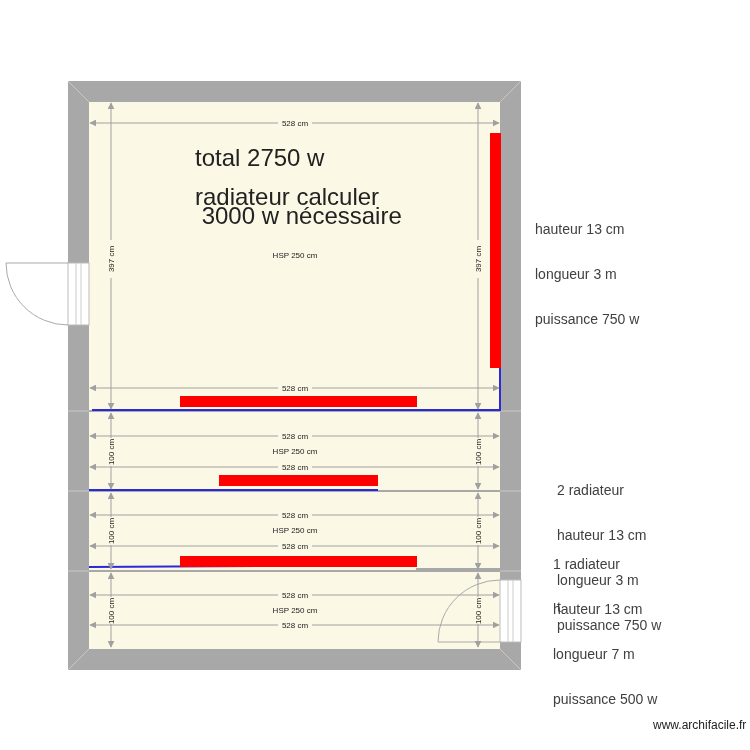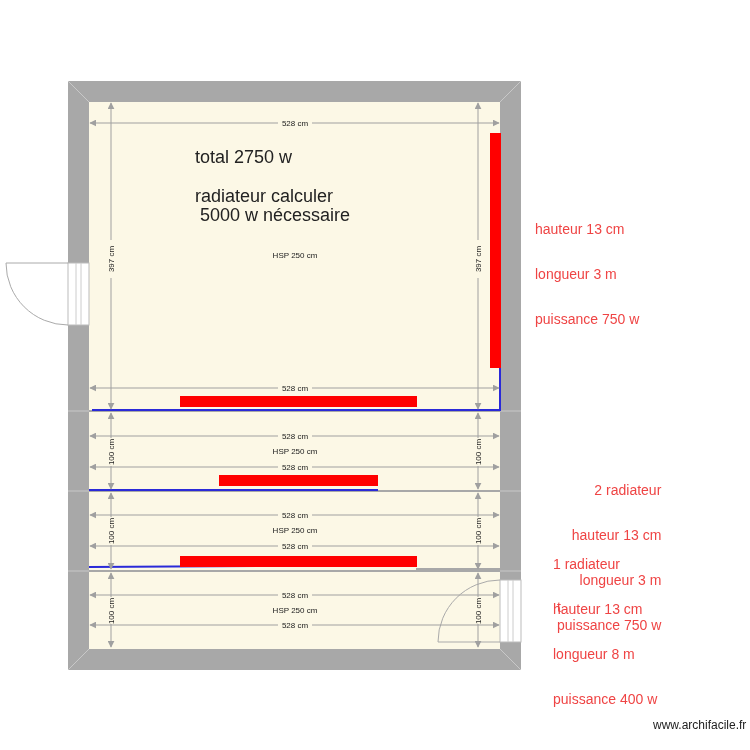--- a/index.html
+++ b/index.html
@@ -1,20 +1,20 @@
 <!DOCTYPE html>
 <html><head>
 <meta charset="utf-8">
 <style>
   html, body { margin:0; padding:0; background:#fff; }
   body { width:750px; height:750px; position:relative; overflow:hidden; font-family:"Liberation Sans", sans-serif; }
   .abs { position:absolute; }
   svg text { font-family:"Liberation Sans", sans-serif; }
-  .note { position:absolute; font-size:14px; line-height:15px; color:#ef4444; white-space:pre; }
-  .big { position:absolute; font-size:18px; line-height:19px; color:#222; white-space:pre; }
+  .note { position:absolute; font-size:14px; line-height:15px; color:#404040; white-space:pre; }
+  .big { position:absolute; font-size:24px; line-height:19px; color:#222; white-space:pre; }
   .wm { position:absolute; font-size:12px; color:#222; }
 </style>
 </head>
 <body>
 
 <svg class="abs" style="left:0;top:0" width="750" height="750" viewBox="0 0 750 750">
   <defs>
     <marker id="arr" viewBox="0 0 10 10" refX="9" refY="5" markerWidth="7" markerHeight="7" orient="auto-start-reverse">
       <path d="M0,0 L10,5 L0,10 z" fill="#a0a0a0"></path>
     </marker>
@@ -134,37 +134,37 @@
     <text x="295" y="598">528 cm</text>
     <text x="295" y="613">HSP 250 cm</text>
     <text x="295" y="628">528 cm</text>
     <text transform="translate(114,611) rotate(-90)">100 cm</text>
     <text transform="translate(481,611) rotate(-90)">100 cm</text>
   </g>
 </svg>
 
 <div class="big" style="left:195px;top:148px;">total 2750 w</div>
 <div class="big" style="left:195px;top:187px;">radiateur calculer</div>
-<div class="big" style="left:195px;top:206px;"> 5000 w nécessaire</div>
+<div class="big" style="left:195px;top:206px;"> 3000 w nécessaire</div>
 
 <div class="note" style="left:535px;top:192px;">
   <div>hauteur 13 cm</div>
   <div>longueur 3 m</div>
   <div>puissance 750 w</div>
 </div>
 
-<div class="note" style="left:557px;top:453px;text-align:right;">
+<div class="note" style="left:557px;top:453px;">
   <div>2 radiateur</div>
   <div>hauteur 13 cm</div>
   <div>longueur 3 m</div>
   <div>puissance 750 w</div>
 </div>
 
 <div class="note" style="left:553px;top:527px;">
   <div>1 radiateur</div>
   <div>hauteur 13 cm</div>
-  <div>longueur 8 m</div>
-  <div>puissance 400 w</div>
+  <div>longueur 7 m</div>
+  <div>puissance 500 w</div>
 </div>
 
 <div class="note" style="left:557px;top:600px;">t</div>
 
 <div class="wm" style="left:653px;top:718px;">www.archifacile.fr</div>
 
 </body></html>

